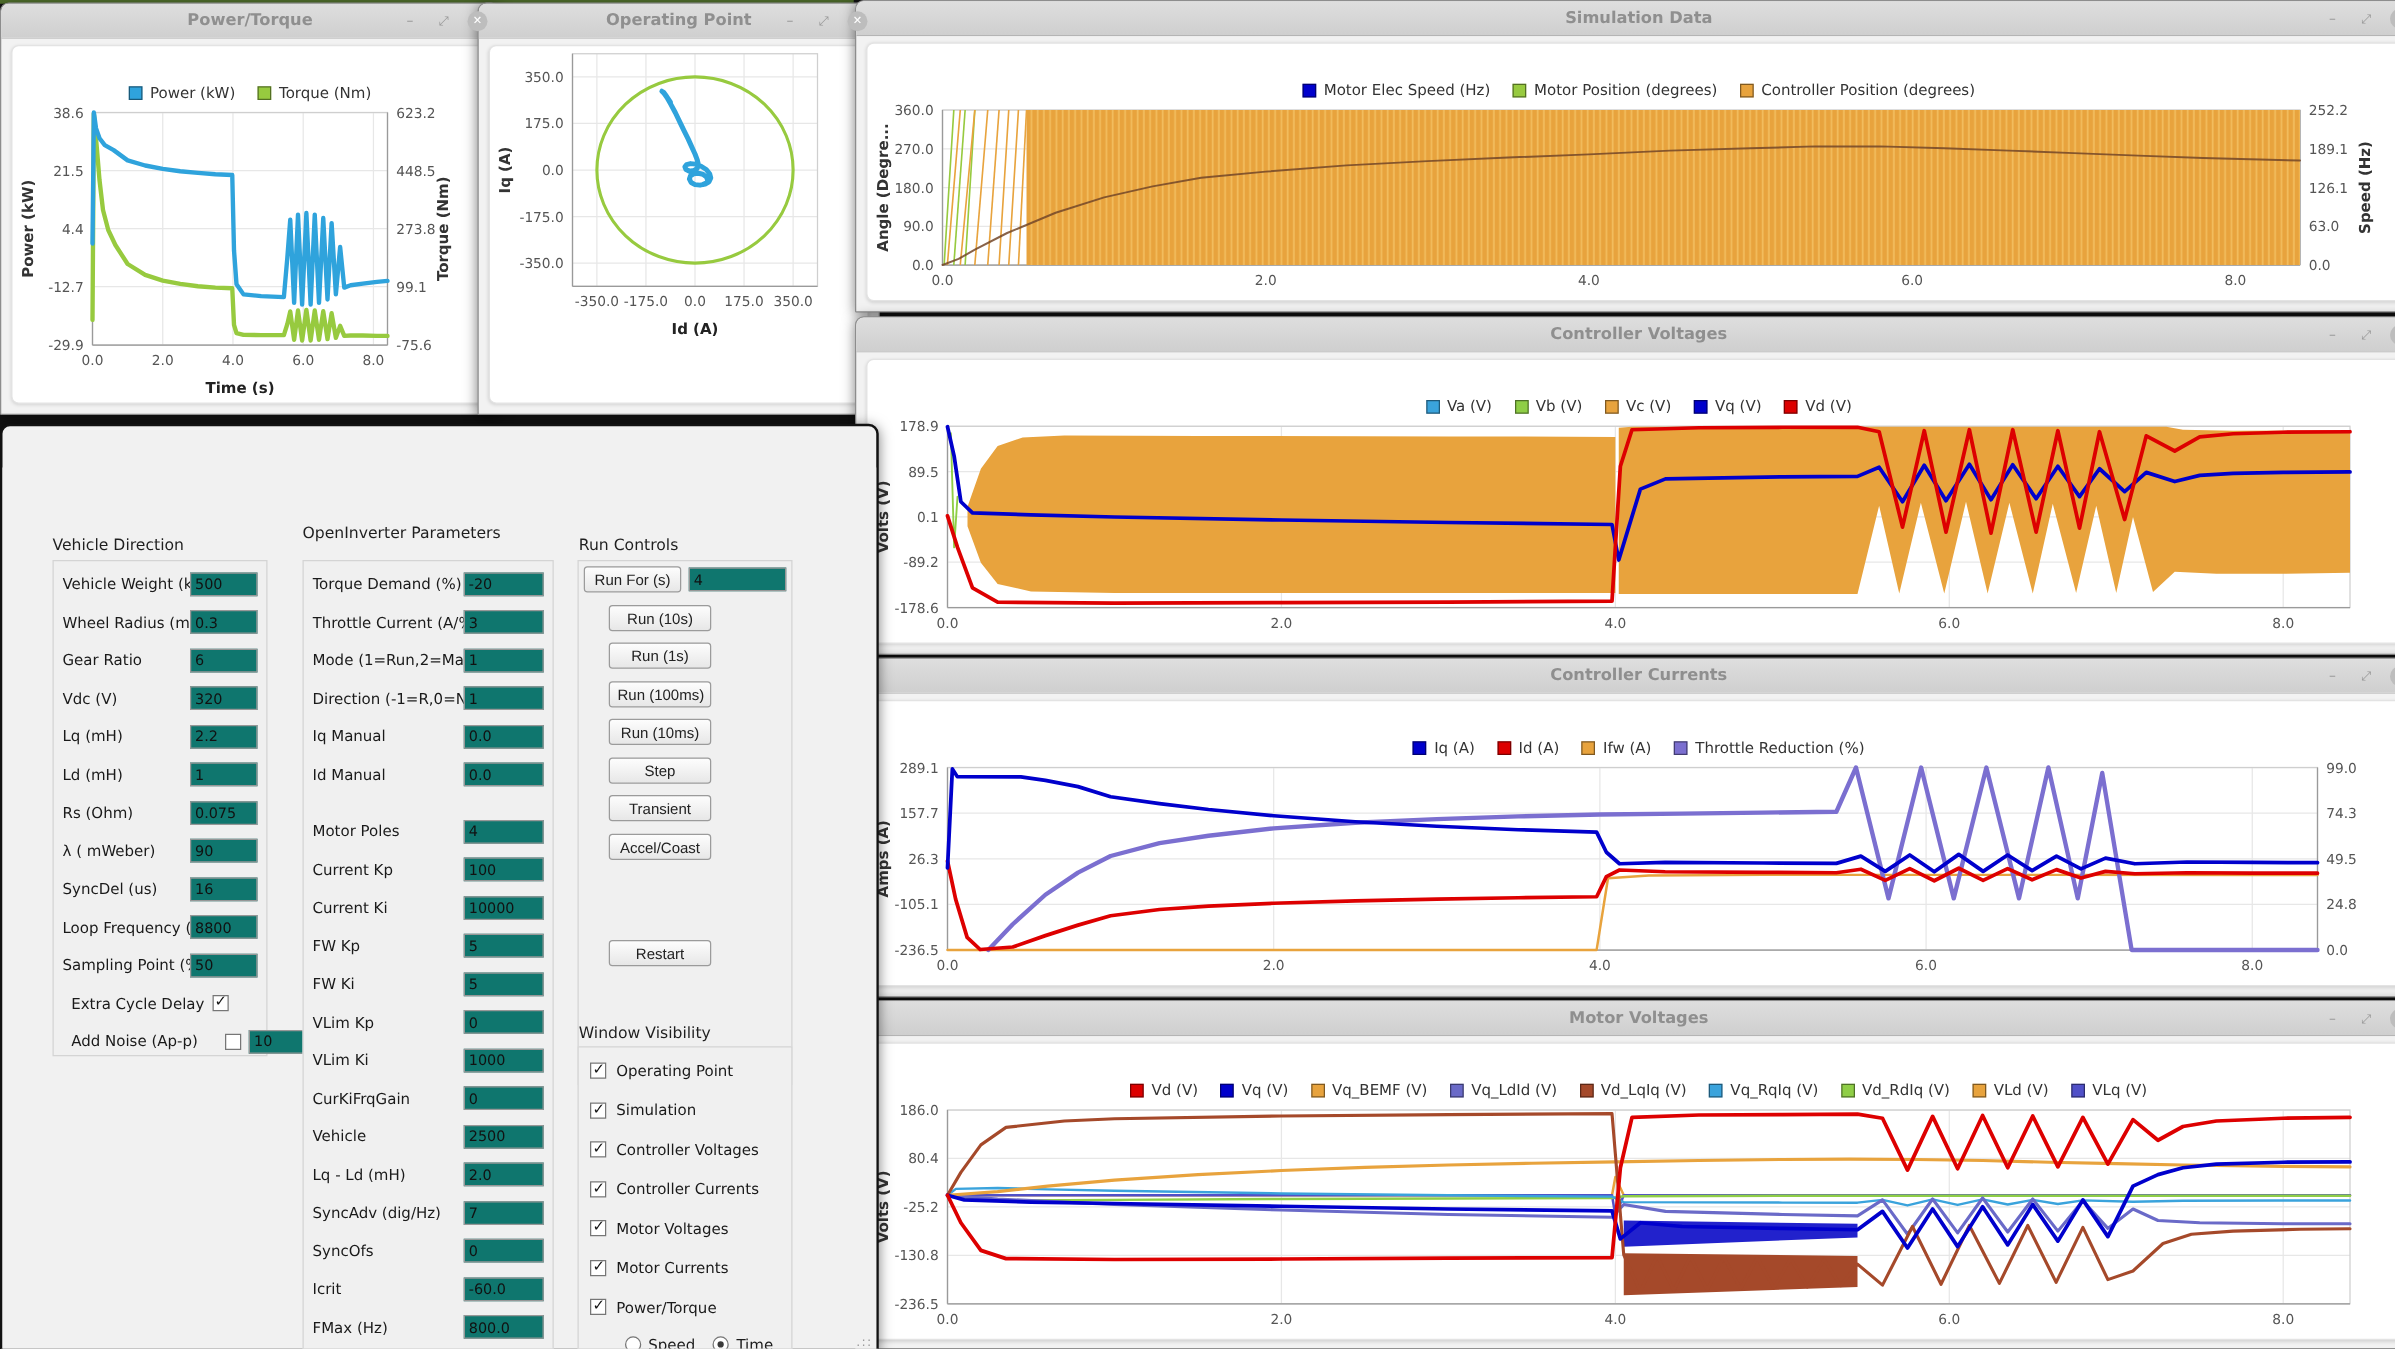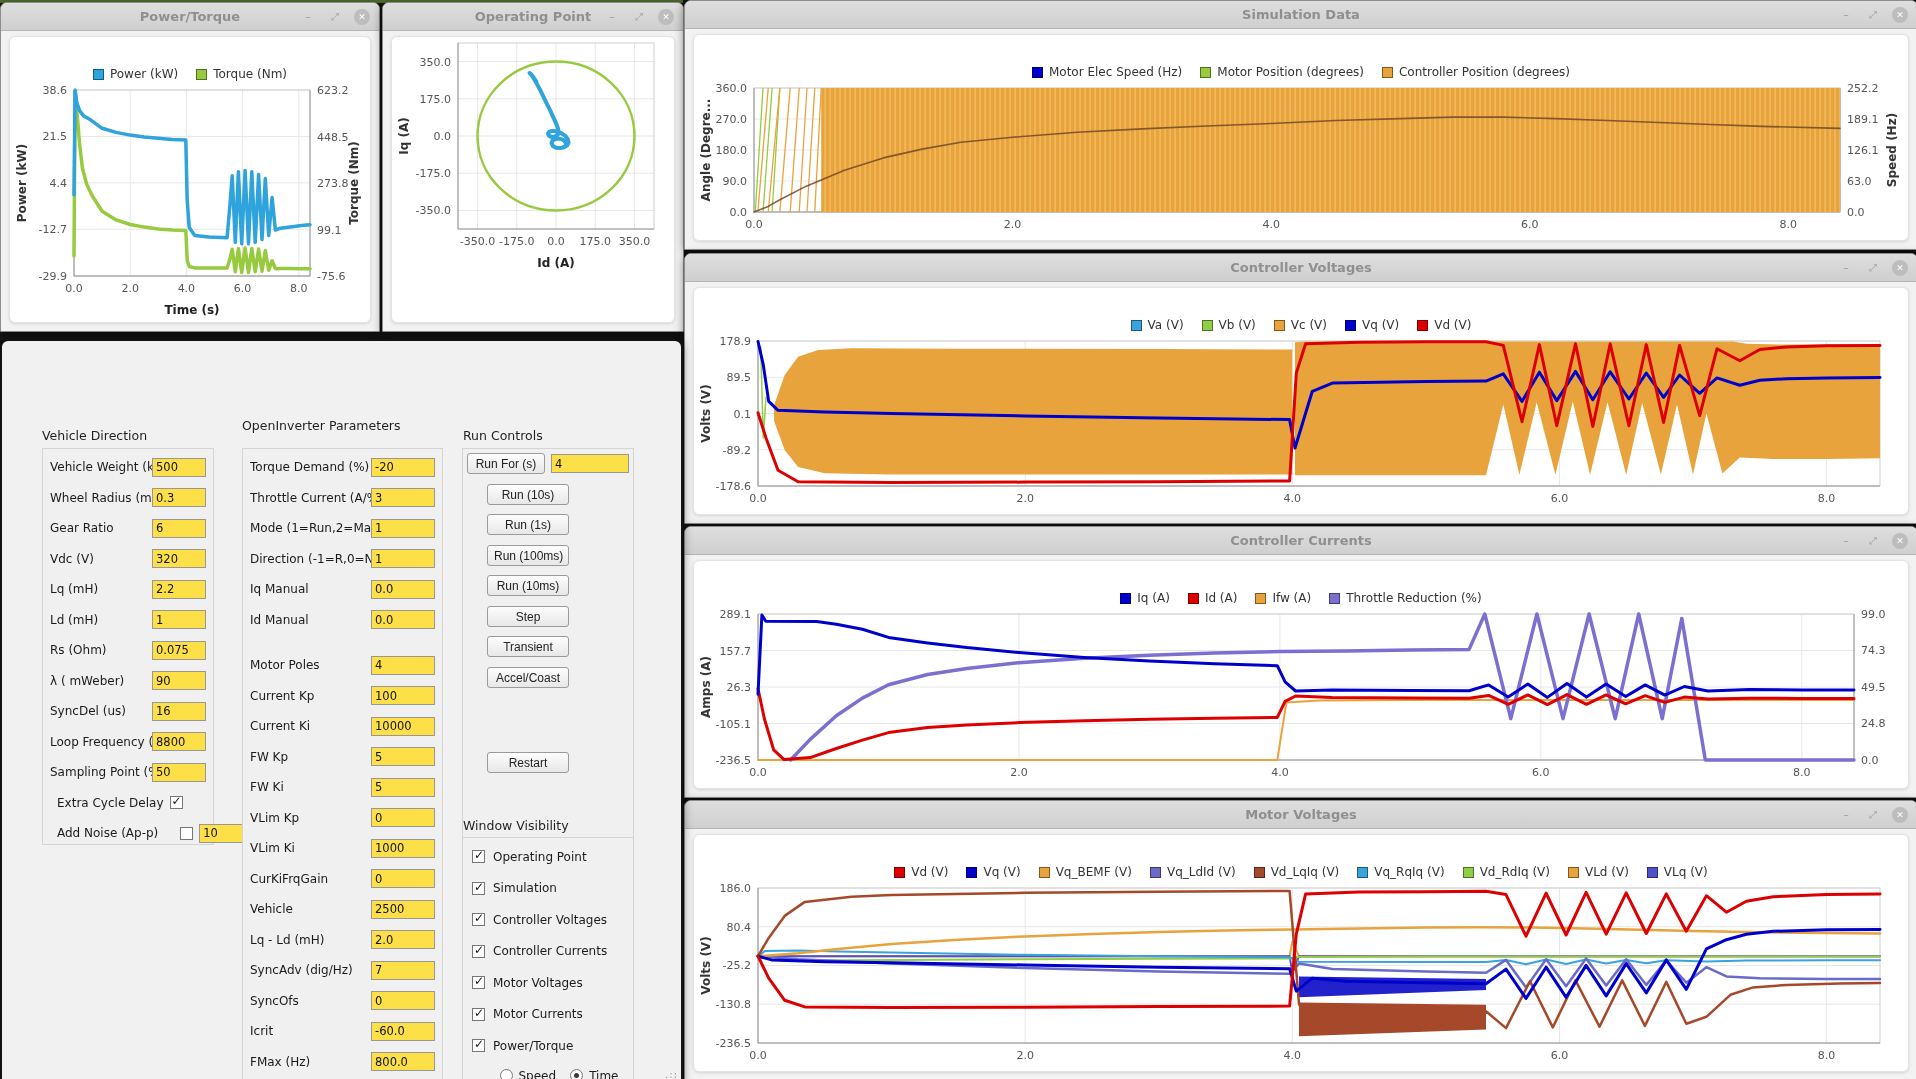--- a/index.html
+++ b/index.html
@@ -1,18 +1,18 @@
 <!DOCTYPE html>
 <html><head>
 <meta charset="utf-8">
 <style>
   html,body{margin:0;padding:0;background:#141414;font-family:"DejaVu Sans",sans-serif;}
   #desktop{position:relative;width:1916px;height:1079px;overflow:hidden;background:#141414;}
   .greenstrip{position:absolute;left:0;top:0;width:683px;height:3px;background:#50702c;z-index:0;}
-  .window{position:absolute;background:#f2f2f2;border:1px solid #8d8d8d;border-radius:7px 7px 1px 1px;box-shadow:0 2px 10px rgba(0,0,0,.5);}
+  .window{position:absolute;background:#f2f2f2;border:1px solid #8d8d8d;border-radius:7px 7px 1px 1px;box-shadow:0 2px 10px rgba(0,0,0,.5);padding-left:20px;}
   .titlebar{position:absolute;left:0;right:0;top:0;height:27px;background:linear-gradient(#dedede,#cfcfcf);border-bottom:1px solid #b5b5b5;border-radius:6px 6px 0 0;}
   .title{position:absolute;left:0;right:0;top:0;line-height:27px;text-align:center;font-weight:bold;font-size:13px;color:#8f8f8f;white-space:nowrap;}
   .wbtns{position:absolute;right:9px;top:0;height:100%;display:flex;align-items:center;gap:11px;z-index:2;}
   .wbtn{width:16px;height:16px;line-height:16px;text-align:center;font-size:11px;color:#999;cursor:default;}
   .wbtn.min::before{content:"–";}
   .wbtn.max::before{content:"⤢";font-size:10px;}
   .wbtn.close{background:#bdbdbd;color:#fff;border-radius:50%;font-size:9px;}
   .wbtn.close::before{content:"✕";}
   .wbody{position:absolute;left:0;right:0;top:27px;bottom:0;}
   .chartcard{position:absolute;left:8px;right:8px;top:6px;bottom:8px;background:#fff;border:1px solid #e3e3e3;border-radius:6px;box-shadow:0 1px 3px rgba(0,0,0,.13);display:flex;flex-direction:column;overflow:hidden;}
@@ -25,21 +25,21 @@
   #win-main{border:2px solid #121212;border-radius:8px 8px 0 0;background:#f1f1f1;z-index:5;}
   #win-main .titlebar{height:33px;background:linear-gradient(#e2e2e2,#cdcdcd);}
   #win-main .title{line-height:33px;color:#3e3e3e;font-size:13.5px;}
   #win-main .wbtn.close{background:#9cbf5f;}
   #win-main .wbody{top:33px;background:#f1f1f1;}
   .gheading{position:absolute;font-size:12.5px;color:#1f1f1f;white-space:nowrap;}
   .groupbox{position:absolute;border:1px solid #d4d4d4;background:#f0f0f0;box-sizing:border-box;padding-top:3px;}
   .frow{display:flex;align-items:center;height:30.5px;padding:0 7px;}
   .fspacer{height:15px;}
   .flabel{flex:1;font-size:12px;color:#1a1a1a;white-space:nowrap;overflow:hidden;}
-  .fin{height:17px;border:1px solid #979797;background:#fde047;font-size:11.5px;padding:0 3px;font-family:inherit;color:#111;box-sizing:content-box;}
+  .fin{height:17px;border:1px solid #979797;background:#0f766e;font-size:11.5px;padding:0 3px;font-family:inherit;color:#111;box-sizing:content-box;}
   .cb{width:13px;height:13px;border:1px solid #767676;background:#fff;position:relative;flex:0 0 auto;box-sizing:border-box;}
   .cb.checked::after{content:"✓";position:absolute;left:1px;top:-3px;font-size:12px;font-weight:bold;color:#111;}
   .radio{width:13px;height:13px;border:1px solid #767676;border-radius:50%;background:#fff;position:relative;flex:0 0 auto;box-sizing:border-box;}
   .radio.sel::after{content:"";position:absolute;left:3px;top:3px;width:5px;height:5px;border-radius:50%;background:#3a3a3a;}
   .runcol{position:absolute;left:4px;right:4px;top:4px;display:flex;flex-direction:column;gap:9.5px;}
   .btn{width:82px;height:21px;background:linear-gradient(#fdfdfd,#e7e7e7);border:1px solid #9b9b9b;border-radius:3px;font-size:12px;color:#222;text-align:center;line-height:19px;white-space:nowrap;box-sizing:border-box;}
   .runforrow{display:flex;gap:6px;align-items:center;}
   .visrow{display:flex;align-items:center;gap:8px;height:31.5px;padding:0 9px;}
   .vislabel{font-size:12px;color:#1a1a1a;white-space:nowrap;}
   .radiorow{display:flex;align-items:center;gap:6px;height:28px;justify-content:center;padding-left:30px;}

